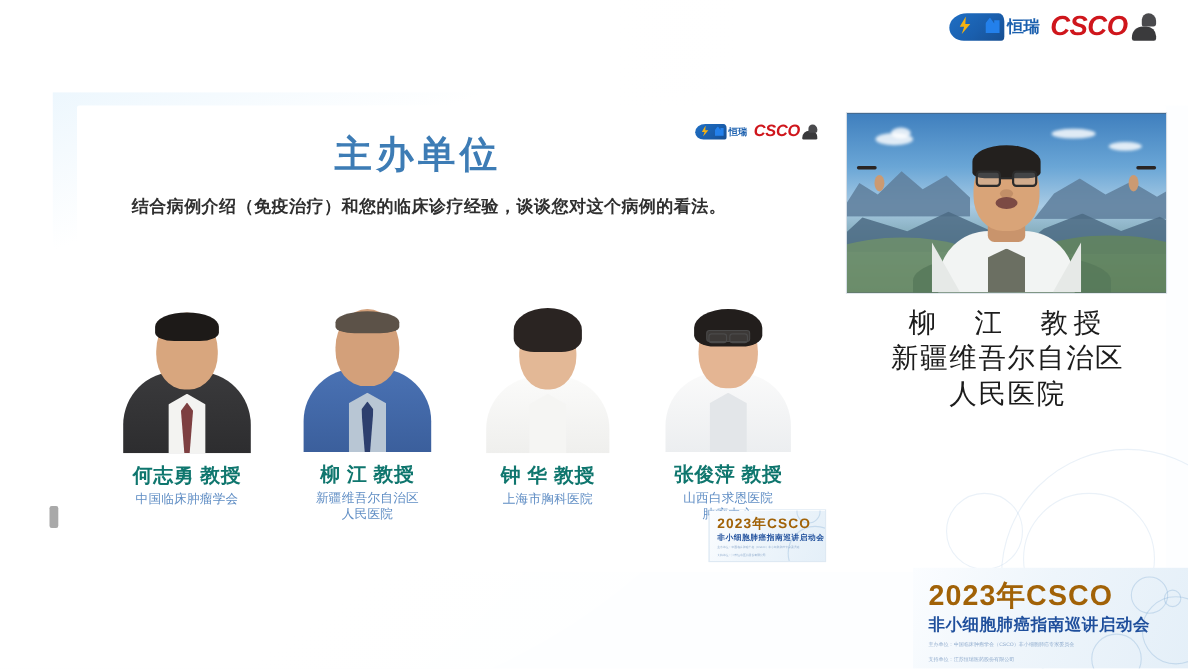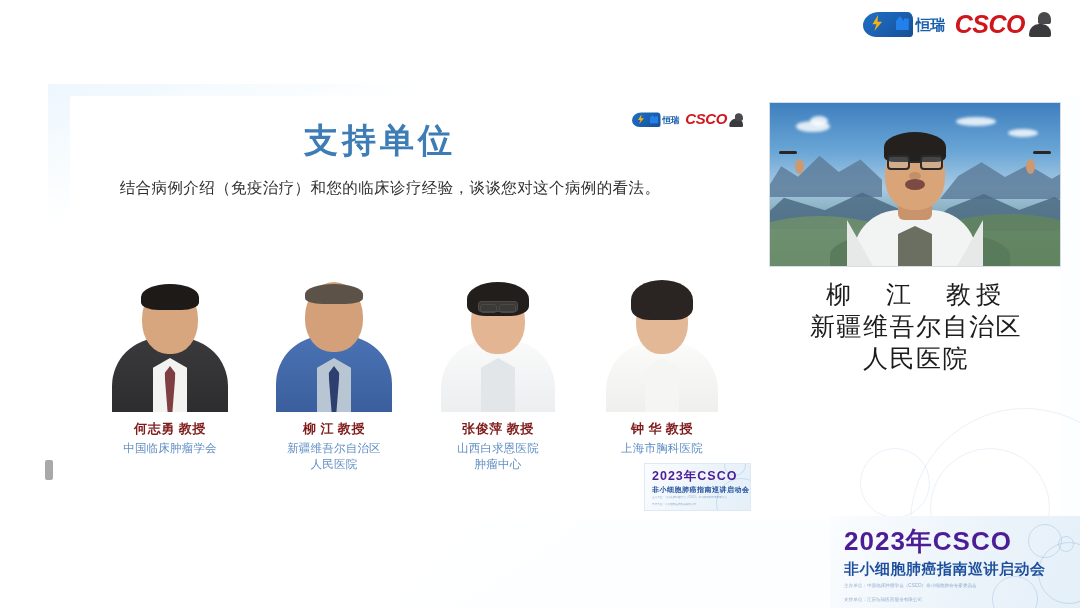--- a/index.html
+++ b/index.html
@@ -130,21 +130,21 @@
   
   .slide-title {
     position:absolute; left:0; top:118px; width:760px;
     text-align:center;
     font-size:34px; font-weight:bold; color:#3d7cb5;
     letter-spacing:4px; z-index:25;
   }
   .slide-sub {
     position:absolute; left:0; top:178px; width:780px;
     text-align:center;
-    font-size:15.5px; font-weight:normal; color:#2f2f2f;
+    font-size:15.5px; font-weight:bold; color:#2f2f2f;
     letter-spacing:.4px; z-index:25;
   }
 
   
   .experts {
     position:absolute; left:96px; top:262px; width:640px; height:215px;
     display:flex; justify-content:space-between; z-index:25;
   }
   .expert { width:148px; display:flex; flex-direction:column; align-items:center; }
   .portrait {
@@ -178,22 +178,22 @@
     background:rgba(255,255,255,.12);
   }
   .p-glasses::before, .p-glasses::after {
     content:""; position:absolute; top:2px; width:40%; height:7px;
     border:1.4px solid #4a4a4a; border-radius:3px;
   }
   .p-glasses::before { left:1px; }
   .p-glasses::after { right:1px; }
 
   .e-name {
-    margin-top:8px; font-size:13px; font-weight:bold; color:#7f1d1d;
-    letter-spacing:.6px; white-space:nowrap;font-family:Liberation Serif, serif;
+    margin-top:8px; font-size:18px; font-weight:bold; color:#0f766e;
+    letter-spacing:.6px; white-space:nowrap;
   }
   .e-org {
     margin-top:3px; font-size:11.5px; color:#5f8dc4; line-height:1.35;
     text-align:center; letter-spacing:.2px;
   }
 
   
   .video-tile {
     position:absolute; left:770px; top:103px; width:290px; height:163px;
     background:#0e1a28; overflow:hidden; z-index:35;
@@ -316,21 +316,21 @@
   
   .event-banner { position:absolute; overflow:hidden; }
   .eb-bg {
     position:absolute; inset:0;
     background:linear-gradient(115deg,#fbfdff 0%,#eef5fb 45%,#e4eff8 100%);
   }
   .eb-circ {
     position:absolute; border:1px solid rgba(120,165,210,.30); border-radius:50%;
   }
   .eb-year {
-    position:relative; font-weight:bold; color:#4c1d95;
+    position:relative; font-weight:bold; color:#a16207;
     letter-spacing:1px; line-height:1; white-space:nowrap;
   }
   .eb-sub {
     position:relative; font-weight:bold; color:#1f4f9c;
     letter-spacing:.5px; line-height:1; white-space:nowrap;
   }
   .eb-fine {
     position:relative; color:#6f92bd; line-height:1.5; white-space:nowrap;
     opacity:.75;
   }
@@ -394,21 +394,21 @@
     <div class="hengrui">
       <div class="hengrui-mark"></div>
       <div class="hengrui-cn">恒瑞</div>
     </div>
     <div class="csco-wrap">
       <div class="csco-text">CSCO</div>
       <div class="csco-beast"></div>
     </div>
   </div>
 
-  <div class="slide-title">支持单位</div>
+  <div class="slide-title">主办单位</div>
   <div class="slide-sub">结合病例介绍（免疫治疗）和您的临床诊疗经验，谈谈您对这个病例的看法。</div>
 
   <div class="experts">
 
     <div class="expert">
       <div class="portrait">
         <div class="p-body" style="width:116px;height:74px;background:linear-gradient(180deg,#3a3a3c,#2d2d2f);"></div>
         <div class="p-shirt" style="bottom:0;"></div>
         <div class="p-tie" style="background:#7d3f41;"></div>
         <div class="p-head" style="width:56px;height:70px;bottom:58px;background:#d8a67e;"></div>
@@ -425,39 +425,39 @@
         <div class="p-tie" style="background:#2d3f6e;"></div>
         <div class="p-head" style="width:58px;height:70px;bottom:60px;background:#d3a07a;"></div>
         <div class="p-hair" style="width:58px;height:20px;bottom:108px;background:#5c5248;"></div>
       </div>
       <div class="e-name">柳 江 教授</div>
       <div class="e-org">新疆维吾尔自治区<br>人民医院</div>
     </div>
 
     <div class="expert">
       <div class="portrait">
+        <div class="p-body" style="width:112px;height:70px;background:linear-gradient(180deg,#fbfbfa,#efefed);"></div>
+        <div class="p-shirt" style="bottom:0;background:#f5f5f3;"></div>
+        <div class="p-head" style="width:52px;height:66px;bottom:58px;background:#e3b896;"></div>
+        <div class="p-hair" style="width:62px;height:40px;bottom:92px;background:#2a2422;"></div>
+      </div>
+      <div class="e-name">钟 华 教授</div>
+      <div class="e-org">上海市胸科医院</div>
+    </div>
+
+    <div class="expert">
+      <div class="portrait">
         <div class="p-body" style="width:114px;height:72px;background:linear-gradient(180deg,#fafafa,#eceef0);"></div>
         <div class="p-shirt" style="bottom:0;background:#e3e6e9;"></div>
         <div class="p-head" style="width:54px;height:67px;bottom:58px;background:#e4b593;"></div>
         <div class="p-hair" style="width:62px;height:34px;bottom:96px;background:#221e1c;"></div>
         <div class="p-glasses" style="width:40px;bottom:100px;"></div>
       </div>
       <div class="e-name">张俊萍 教授</div>
       <div class="e-org">山西白求恩医院<br>肿瘤中心</div>
-    </div>
-
-    <div class="expert">
-      <div class="portrait">
-        <div class="p-body" style="width:112px;height:70px;background:linear-gradient(180deg,#fbfbfa,#efefed);"></div>
-        <div class="p-shirt" style="bottom:0;background:#f5f5f3;"></div>
-        <div class="p-head" style="width:52px;height:66px;bottom:58px;background:#e3b896;"></div>
-        <div class="p-hair" style="width:62px;height:40px;bottom:92px;background:#2a2422;"></div>
-      </div>
-      <div class="e-name">钟 华 教授</div>
-      <div class="e-org">上海市胸科医院</div>
     </div>
 
   </div>
 
   <div class="event-banner banner-small">
     <div class="eb-bg"></div>
     <div class="eb-circ" style="right:-16px;bottom:-18px;width:50px;height:50px;"></div>
     <div class="eb-circ" style="right:4px;top:-10px;width:22px;height:22px;"></div>
     <div class="eb-year">2023年CSCO</div>
     <div class="eb-sub">非小细胞肺癌指南巡讲启动会</div>

